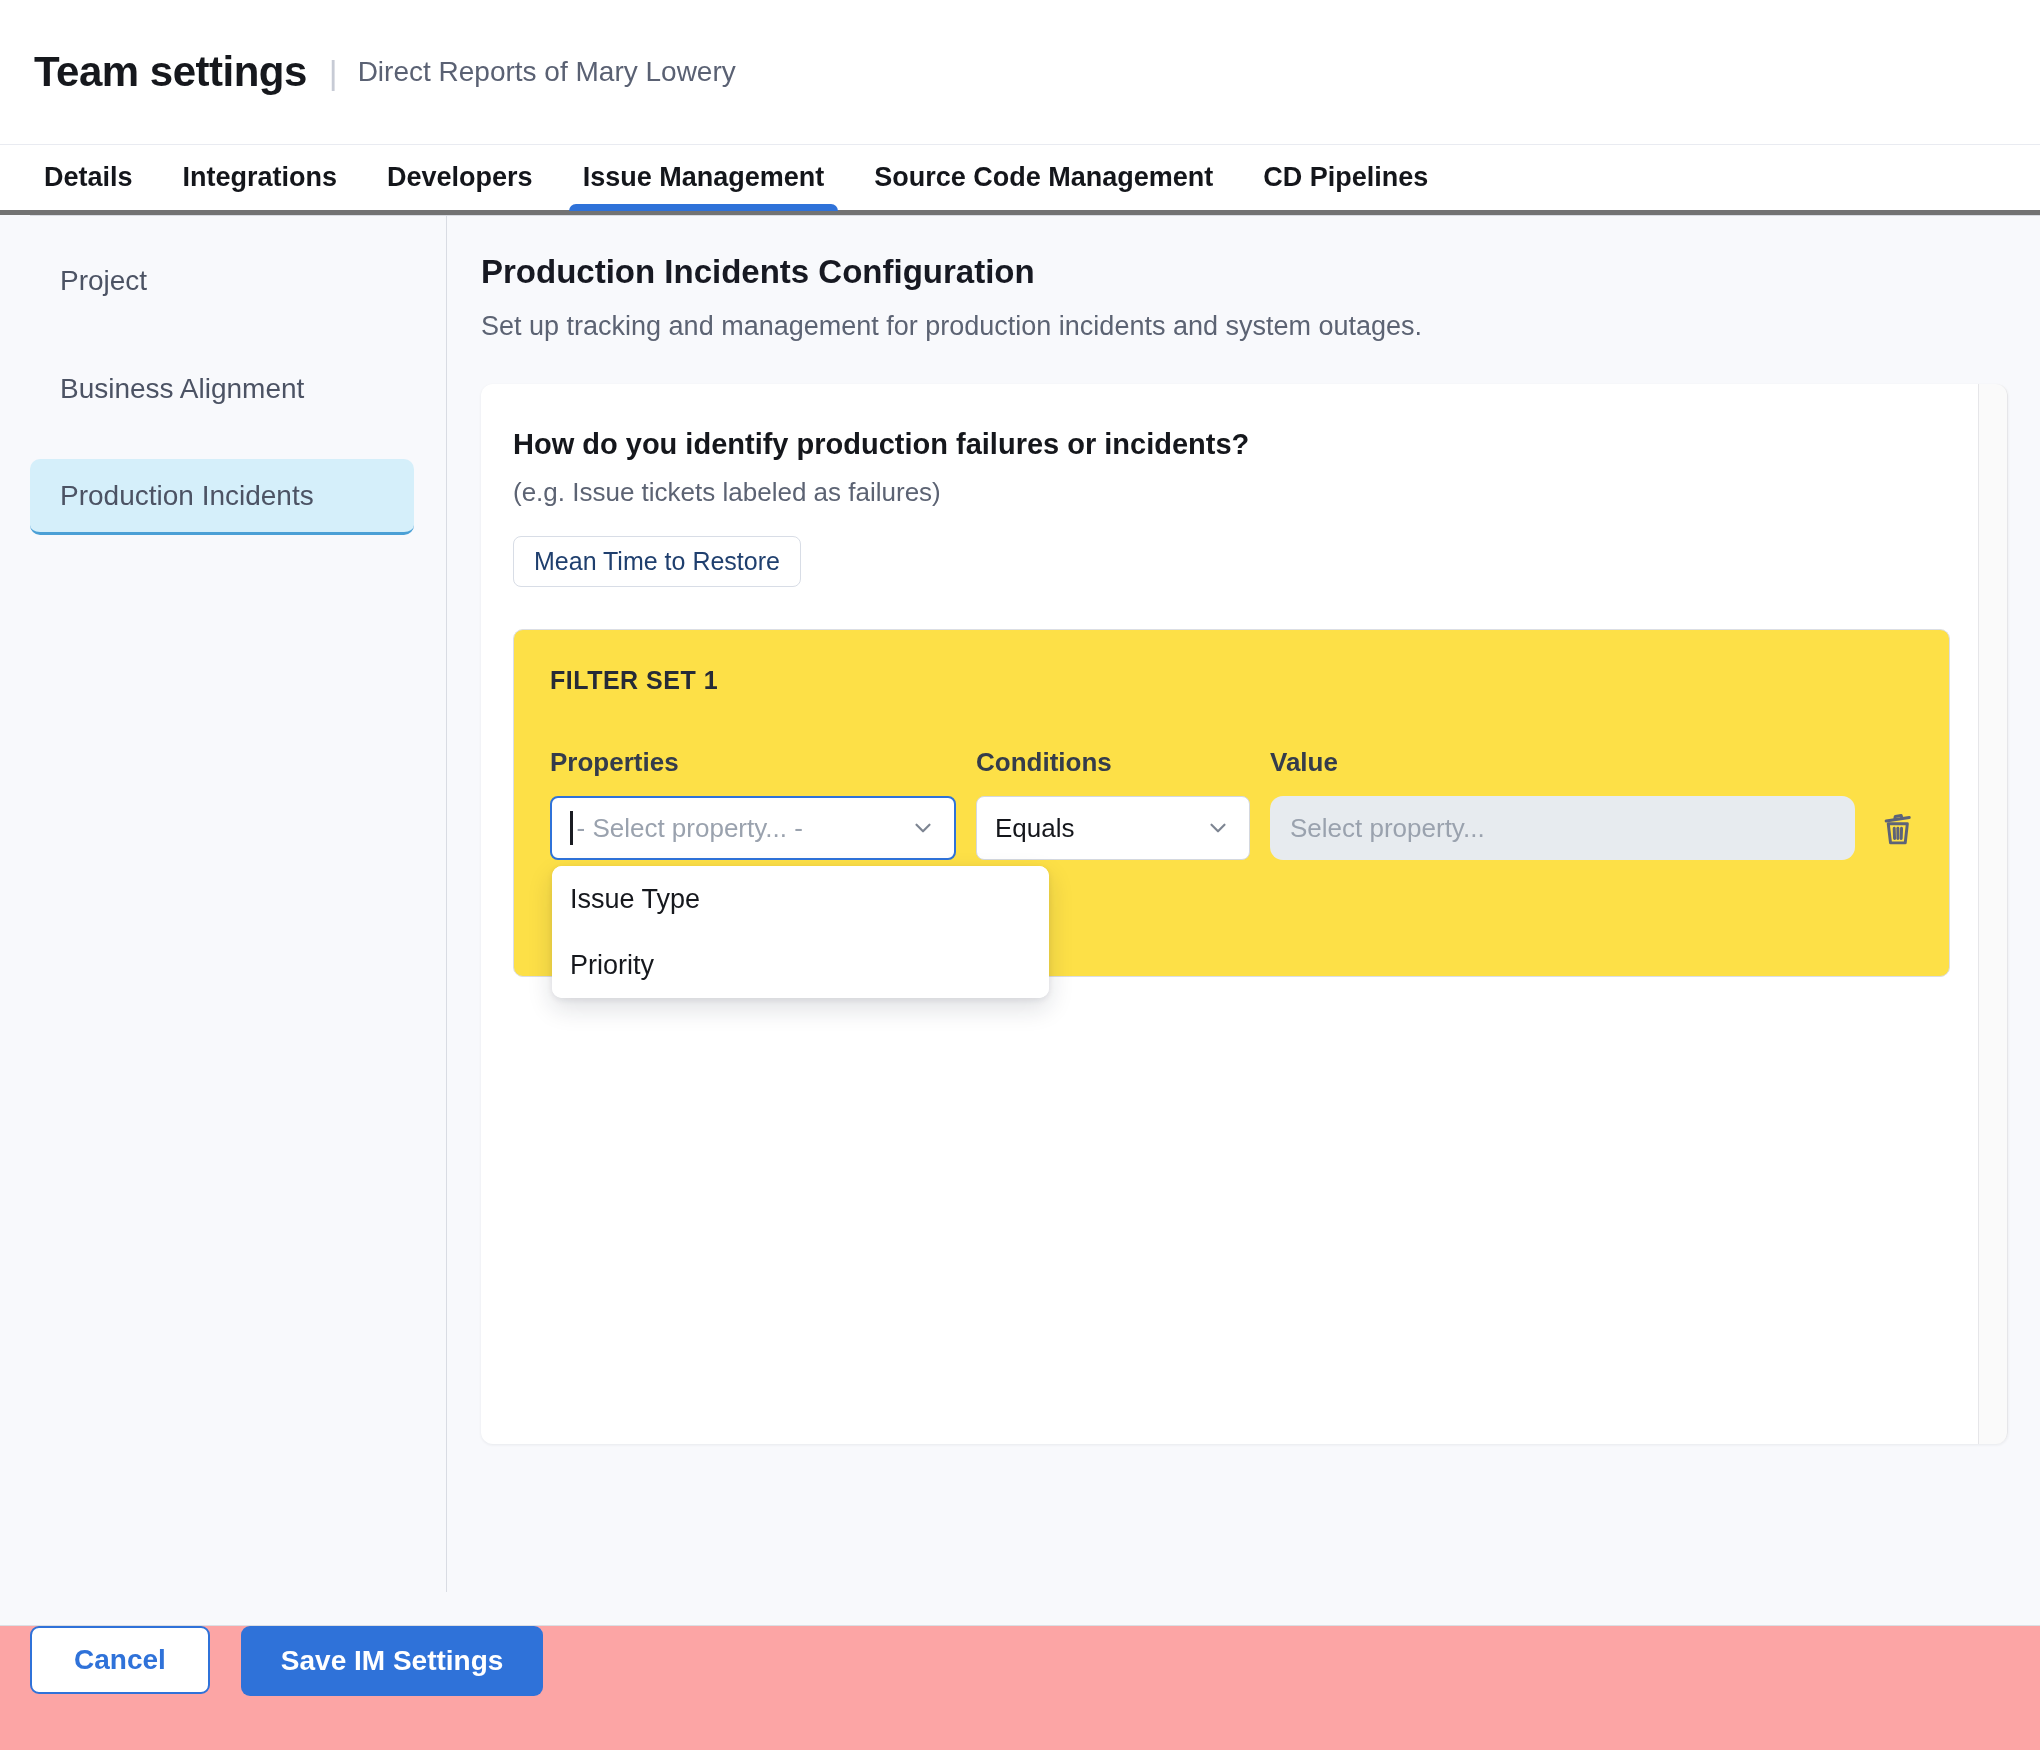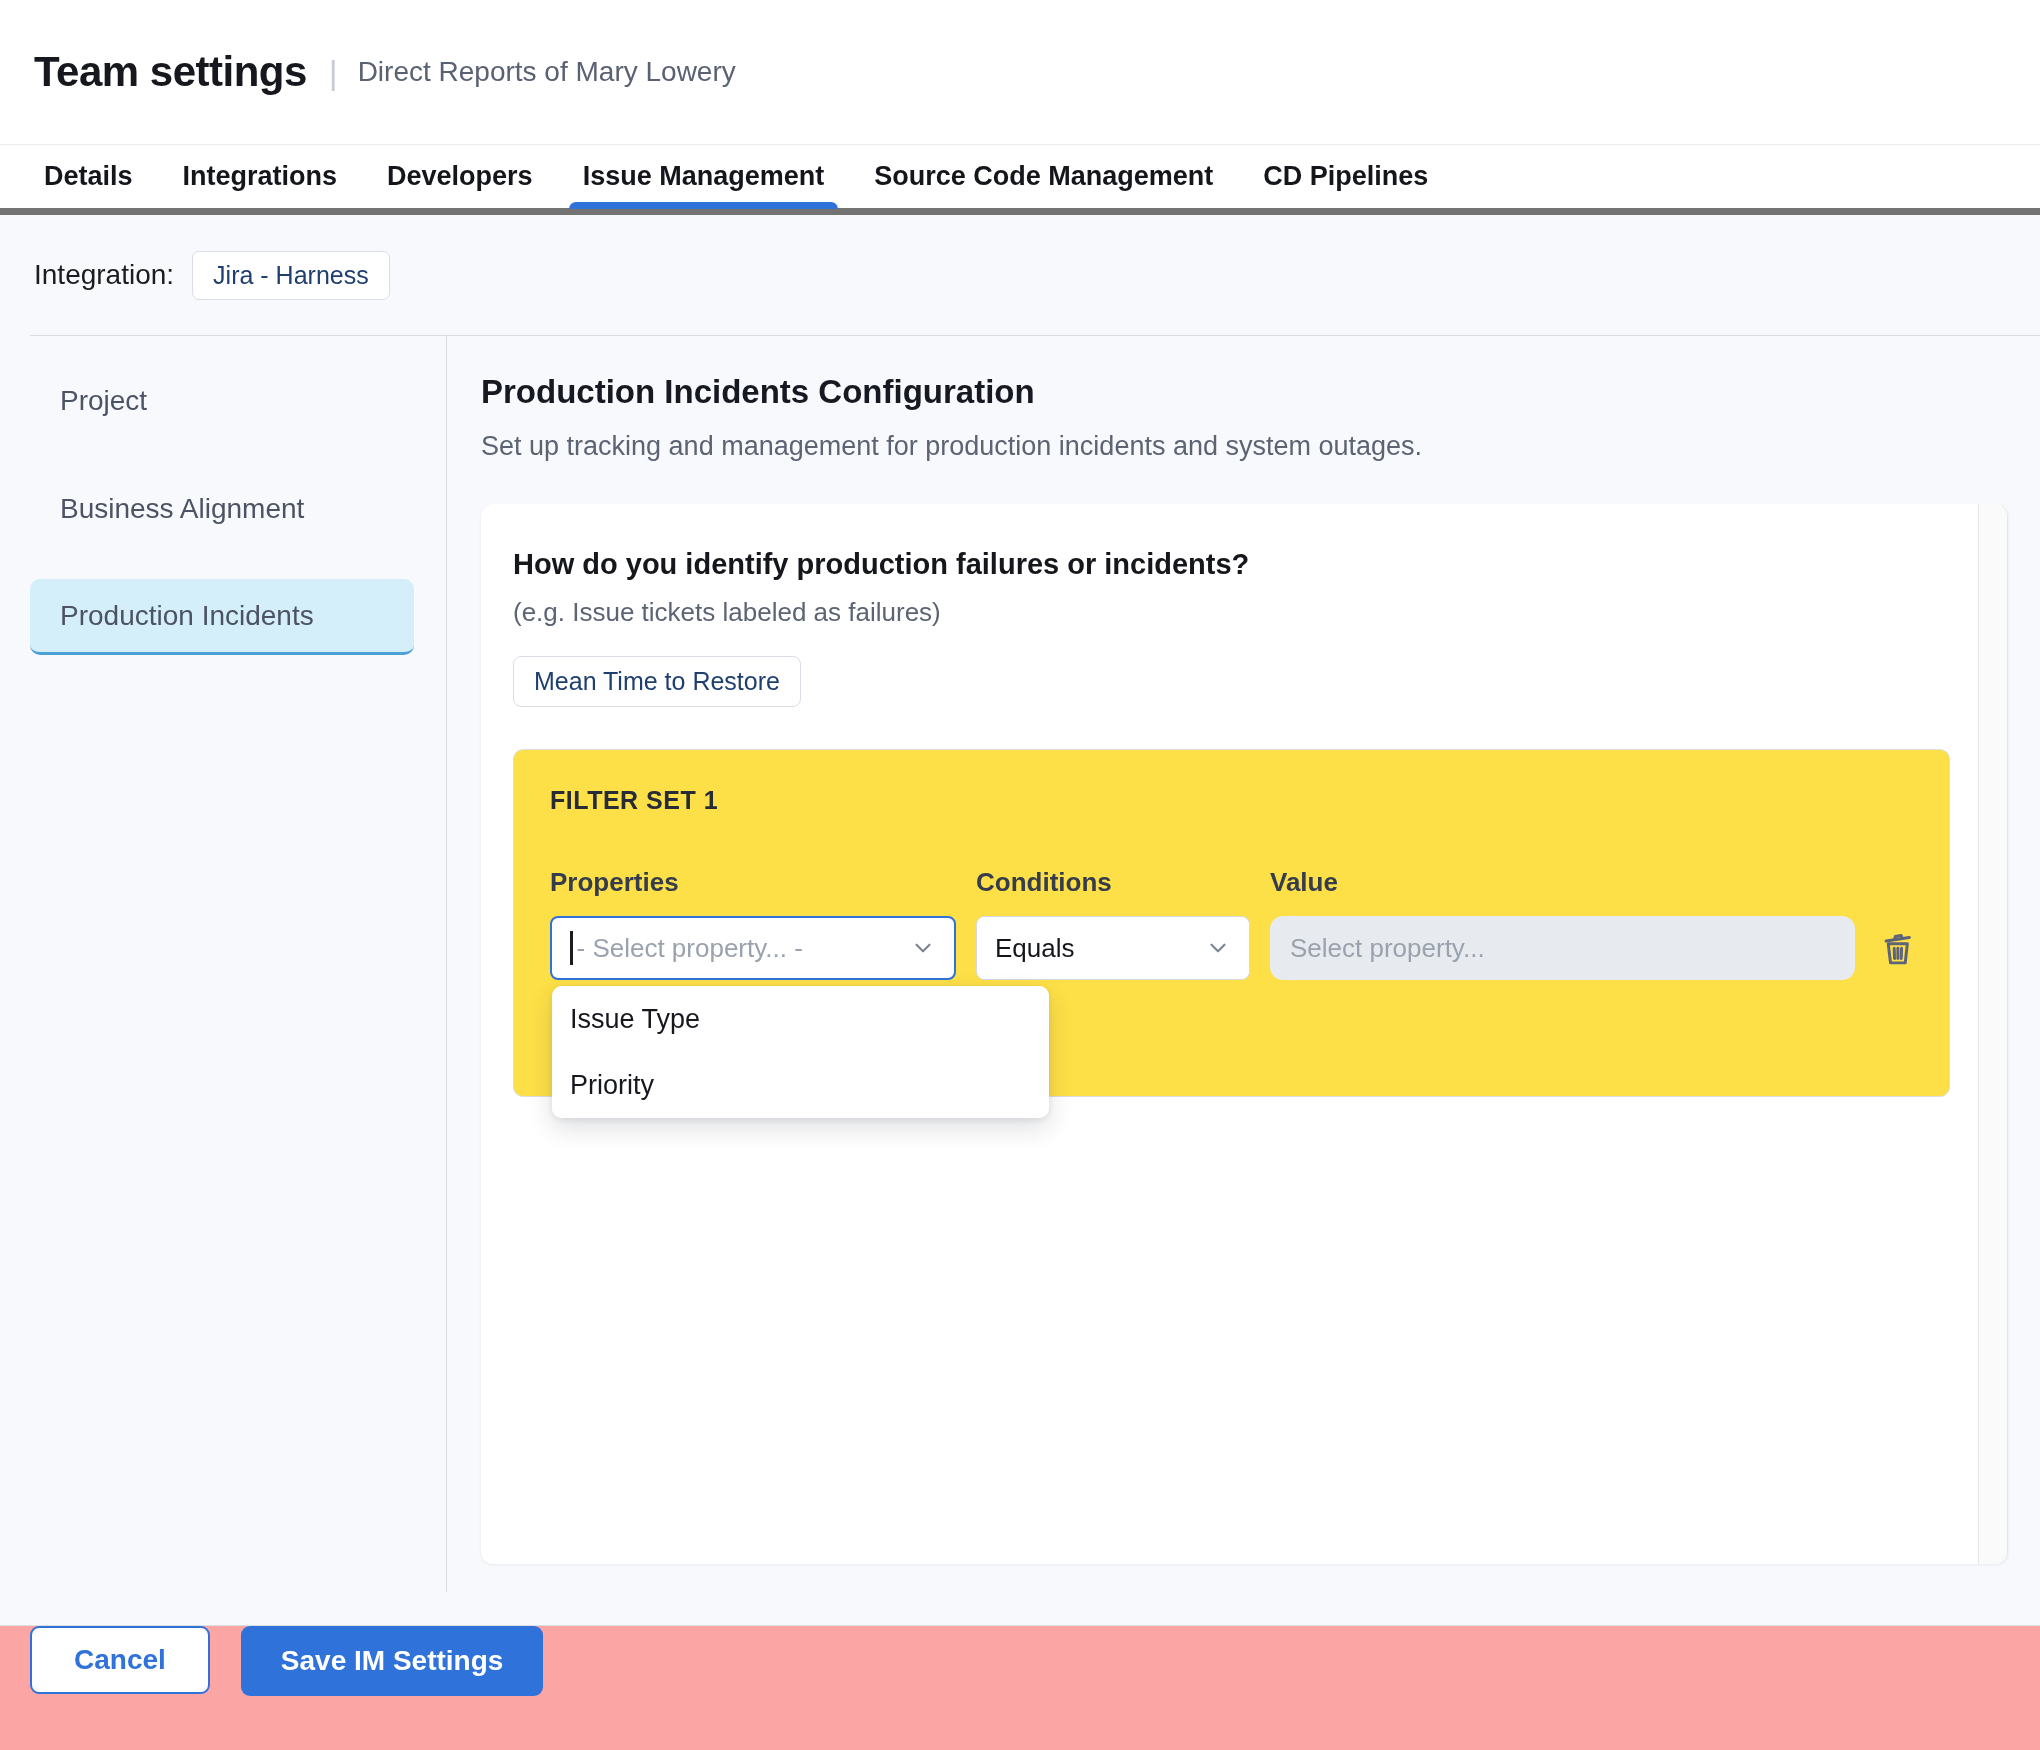--- a/index.html
+++ b/index.html
@@ -7,21 +7,21 @@
   body { font-family:"Liberation Sans", sans-serif; color:#15171d; width:2040px; height:1750px; overflow:hidden; }
   .page { width:2040px; height:1750px; display:flex; flex-direction:column; background:#ffffff; }
 
   
   .app-header { height:144px; display:flex; align-items:center; padding-left:34px; background:#fff; flex:0 0 auto; }
   .app-title { font-size:42px; font-weight:700; letter-spacing:-0.5px; color:#16181d; }
   .title-sep { font-size:34px; color:#c7cbd5; margin:0 20px 0 22px; font-weight:300; }
   .app-subtitle { font-size:28px; color:#5a6173; }
 
   
-  .tabbar { height:71px; border-top:1px solid #e9ebf1; border-bottom:7px solid #737373; display:flex; align-items:center; padding-left:44px; background:#fff; flex:0 0 auto; }
+  .tabbar { height:71px; border-top:1px solid #e9ebf1; border-bottom:5px solid #737373; display:flex; align-items:center; padding-left:44px; background:#fff; flex:0 0 auto; }
   .tab { position:relative; height:100%; display:flex; align-items:center; margin-right:50px; font-size:27px; font-weight:700; color:#14161b; cursor:pointer; white-space:nowrap; }
   .tab.active::after { content:""; position:absolute; left:-14px; right:-14px; bottom:-1px; height:7px; background:var(--accent); border-radius:7px 7px 0 0; }
 
   
   .integration-row { height:120px; background:#f8f9fc; display:flex; align-items:center; padding-left:34px; flex:0 0 auto; }
   .int-label { font-size:28px; color:#1a1c22; margin-right:18px; }
   .int-badge { font-size:25px; color:#1f3f6e; background:#fff; border:1px solid #d8dde6; border-radius:7px; padding:9px 20px; }
 
   
   .content { flex:1 1 auto; background:#f8f9fc; display:flex; position:relative; min-height:0; }
@@ -80,24 +80,20 @@
 
   <nav class="tabbar">
     <div class="tab">Details</div>
     <div class="tab">Integrations</div>
     <div class="tab">Developers</div>
     <div class="tab active">Issue Management</div>
     <div class="tab">Source Code Management</div>
     <div class="tab">CD Pipelines</div>
   </nav>
 
-  <div class="integration-row">
-    <span class="int-label">Integration:</span>
-    <span class="int-badge">Jira - Harness</span>
-  </div>
 
   <div class="content">
     <div class="content-topline"></div>
 
     <aside class="sidebar">
       <div class="side-item">Project</div>
       <div class="side-item">Business Alignment</div>
       <div class="side-item active">Production Incidents</div>
     </aside>
 

